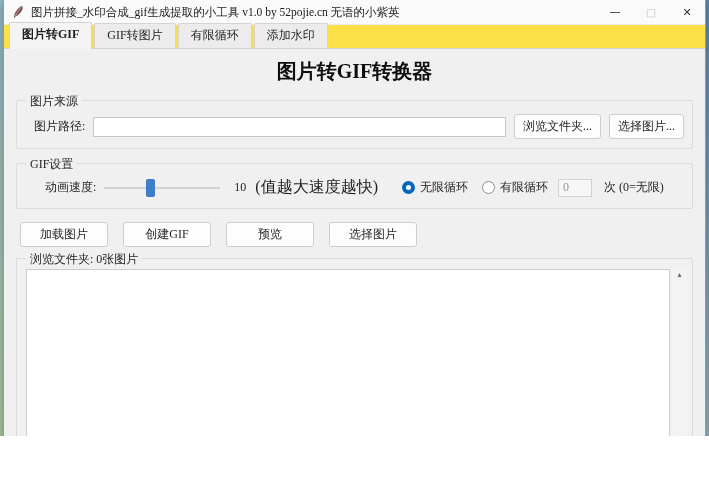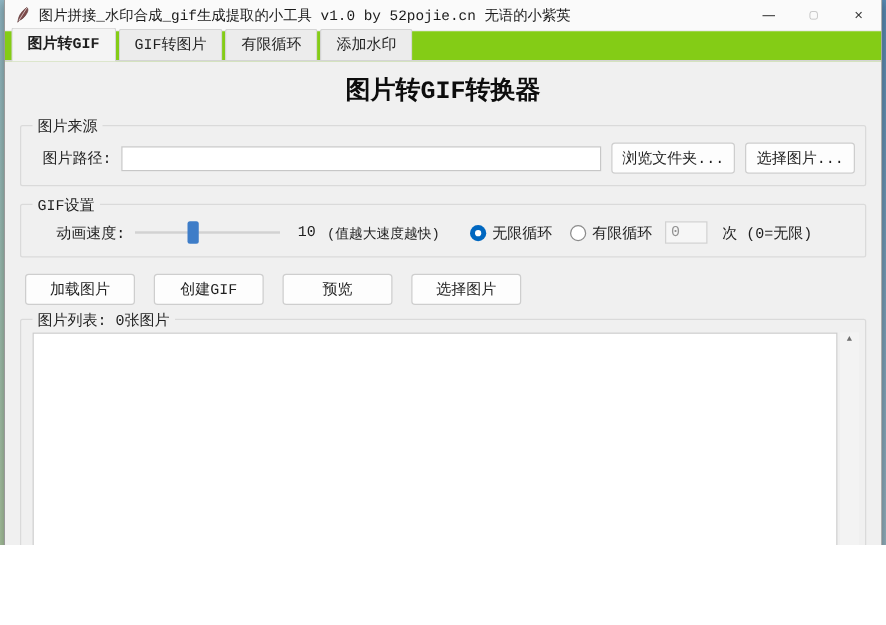--- a/index.html
+++ b/index.html
@@ -1,57 +1,57 @@
 <!DOCTYPE html>
 <html><head>
 <meta charset="utf-8">
 <style>
   html,body{margin:0;padding:0;}
   .stage{
     position:relative;width:709px;height:436px;overflow:hidden;
-    font-family:Liberation Mono, monospace;
+    font-family:Liberation Serif, serif;
     background:linear-gradient(100deg,#8fb6c4 0%,#a9c49e 10%,#c8b788 24%,#8aa5b4 40%,#b79a7d 57%,#7a94ad 74%,#4a7fae 88%,#93b0bd 100%);
   }
   .window{
     position:absolute;left:3px;top:0;width:703px;height:494px;
     background:#f0f0f0;border:1px solid #999;border-top:none;
     border-radius:0 0 8px 8px;box-shadow:0 3px 8px rgba(0,0,0,.3);
     display:flex;flex-direction:column;overflow:hidden;box-sizing:border-box;
   }
   
   .titlebar{height:24px;flex:0 0 auto;background:#fafafa;display:flex;align-items:center;padding-left:7px;border-bottom:1px solid #ededed;}
   .app-icon{width:14px;height:14px;flex:0 0 auto;}
   .title-text{font-size:11.5px;color:#1b1b1b;margin-left:6px;white-space:nowrap;}
   .win-controls{margin-left:auto;display:flex;height:100%;}
   .win-btn{width:36px;display:flex;align-items:center;justify-content:center;font-size:10px;color:#444;cursor:default;}
   .win-btn.min span{display:block;width:10px;height:1px;background:#555;}
   .win-btn.max{color:#bdbdbd;font-size:11px;}
   .win-btn.close{font-size:11px;color:#333;}
   
-  .tabbar{flex:0 0 auto;display:flex;align-items:flex-end;padding:3px 0 0 5px;background:#84cc16;border-bottom:1px solid #d4d4d4;height:24px;box-sizing:border-box;}
+  .tabbar{flex:0 0 auto;display:flex;align-items:flex-end;padding:3px 0 0 5px;background:#fde047;border-bottom:1px solid #d4d4d4;height:24px;box-sizing:border-box;}
   .tab{font-size:12px;color:#1f1f1f;background:#ececec;border:1px solid #d4d4d4;border-bottom:none;padding:3px 12px 4px;margin-right:2px;border-radius:2px 2px 0 0;cursor:default;}
   .tab.active{background:#f4f4f4;font-weight:bold;margin-bottom:-1px;padding-bottom:6px;}
   
   .pane{flex:1;display:flex;flex-direction:column;padding:2px 10px 10px;box-sizing:border-box;min-height:0;}
   .heading{flex:0 0 auto;text-align:center;font-size:20px;font-weight:bold;color:#0d0d0d;padding:7px 0 9px;}
   .groupbox{position:relative;border:1px solid #dadada;border-radius:2px;margin:6px 2px 0;flex:0 0 auto;}
   .groupbox-label{position:absolute;top:-8px;left:9px;background:#f0f0f0;padding:0 4px;font-size:12px;color:#1f1f1f;}
   
   .source-row{display:flex;align-items:center;gap:8px;padding:13px 8px 9px 17px;}
   .field-label{font-size:12px;color:#1f1f1f;white-space:nowrap;}
   .path-input{flex:1;height:20px;border:1px solid #c7c7c7;background:#fff;font-size:12px;padding:0 4px;box-sizing:border-box;outline:none;font-family:inherit;}
   .btn{background:#fdfdfd;border:1px solid #cecece;border-radius:3px;font-size:12px;color:#1f1f1f;padding:3px 8px;white-space:nowrap;font-family:inherit;cursor:default;}
   .btn.wide{padding:3px 0;text-align:center;}
   
   .gif-row{display:flex;align-items:center;padding:13px 8px 10px 28px;}
   .slider{position:relative;width:116px;height:18px;margin-left:8px;flex:0 0 auto;}
   .slider-track{position:absolute;left:0;right:0;top:8px;height:2px;background:#d2d2d2;}
   .slider-handle{position:absolute;left:42px;top:0;width:9px;height:18px;background:#3e7dc8;border-radius:2px;}
   .speed-value{font-size:12px;color:#1f1f1f;margin-left:14px;}
-  .speed-hint{font-size:11px;color:#1f1f1f;margin-left:9px;}
+  .speed-hint{font-size:16px;color:#1f1f1f;margin-left:9px;}
   .radio-item{display:flex;align-items:center;gap:5px;cursor:default;}
   .radio-item.first{margin-left:24px;}
   .radio-item.second{margin-left:14px;}
   .radio{width:13px;height:13px;border-radius:50%;box-sizing:border-box;flex:0 0 auto;}
   .radio.checked{background:#0067c0;position:relative;}
   .radio.checked::after{content:"";position:absolute;left:4px;top:4px;width:5px;height:5px;border-radius:50%;background:#fff;}
   .radio.unchecked{background:#fff;border:1px solid #8b8b8b;}
   .radio-label{font-size:12px;color:#1f1f1f;white-space:nowrap;}
   .loop-input{width:34px;height:18px;border:1px solid #d2d2d2;background:#f6f6f6;color:#949494;font-size:12px;padding:0 4px;margin-left:10px;box-sizing:border-box;outline:none;font-family:inherit;}
   .loop-suffix{font-size:12px;color:#1f1f1f;margin-left:12px;white-space:nowrap;}
@@ -136,21 +136,21 @@
       <div class="actions-row">
         <div class="left-actions">
           <button class="btn wide">加载图片</button>
           <button class="btn wide">创建GIF</button>
           <button class="btn wide">预览</button>
           <button class="btn wide">选择图片</button>
         </div>
       </div>
 
       <div class="groupbox list-group">
-        <span class="groupbox-label">图片列表: 0张图片</span>
+        <span class="groupbox-label">浏览文件夹: 0张图片</span>
         <div class="list-inner">
           <div class="listbox"></div>
           <div class="scrollbar">
             <span class="scroll-arrow">▲</span>
             <span class="scroll-arrow">▼</span>
           </div>
         </div>
       </div>
 
     </div>

